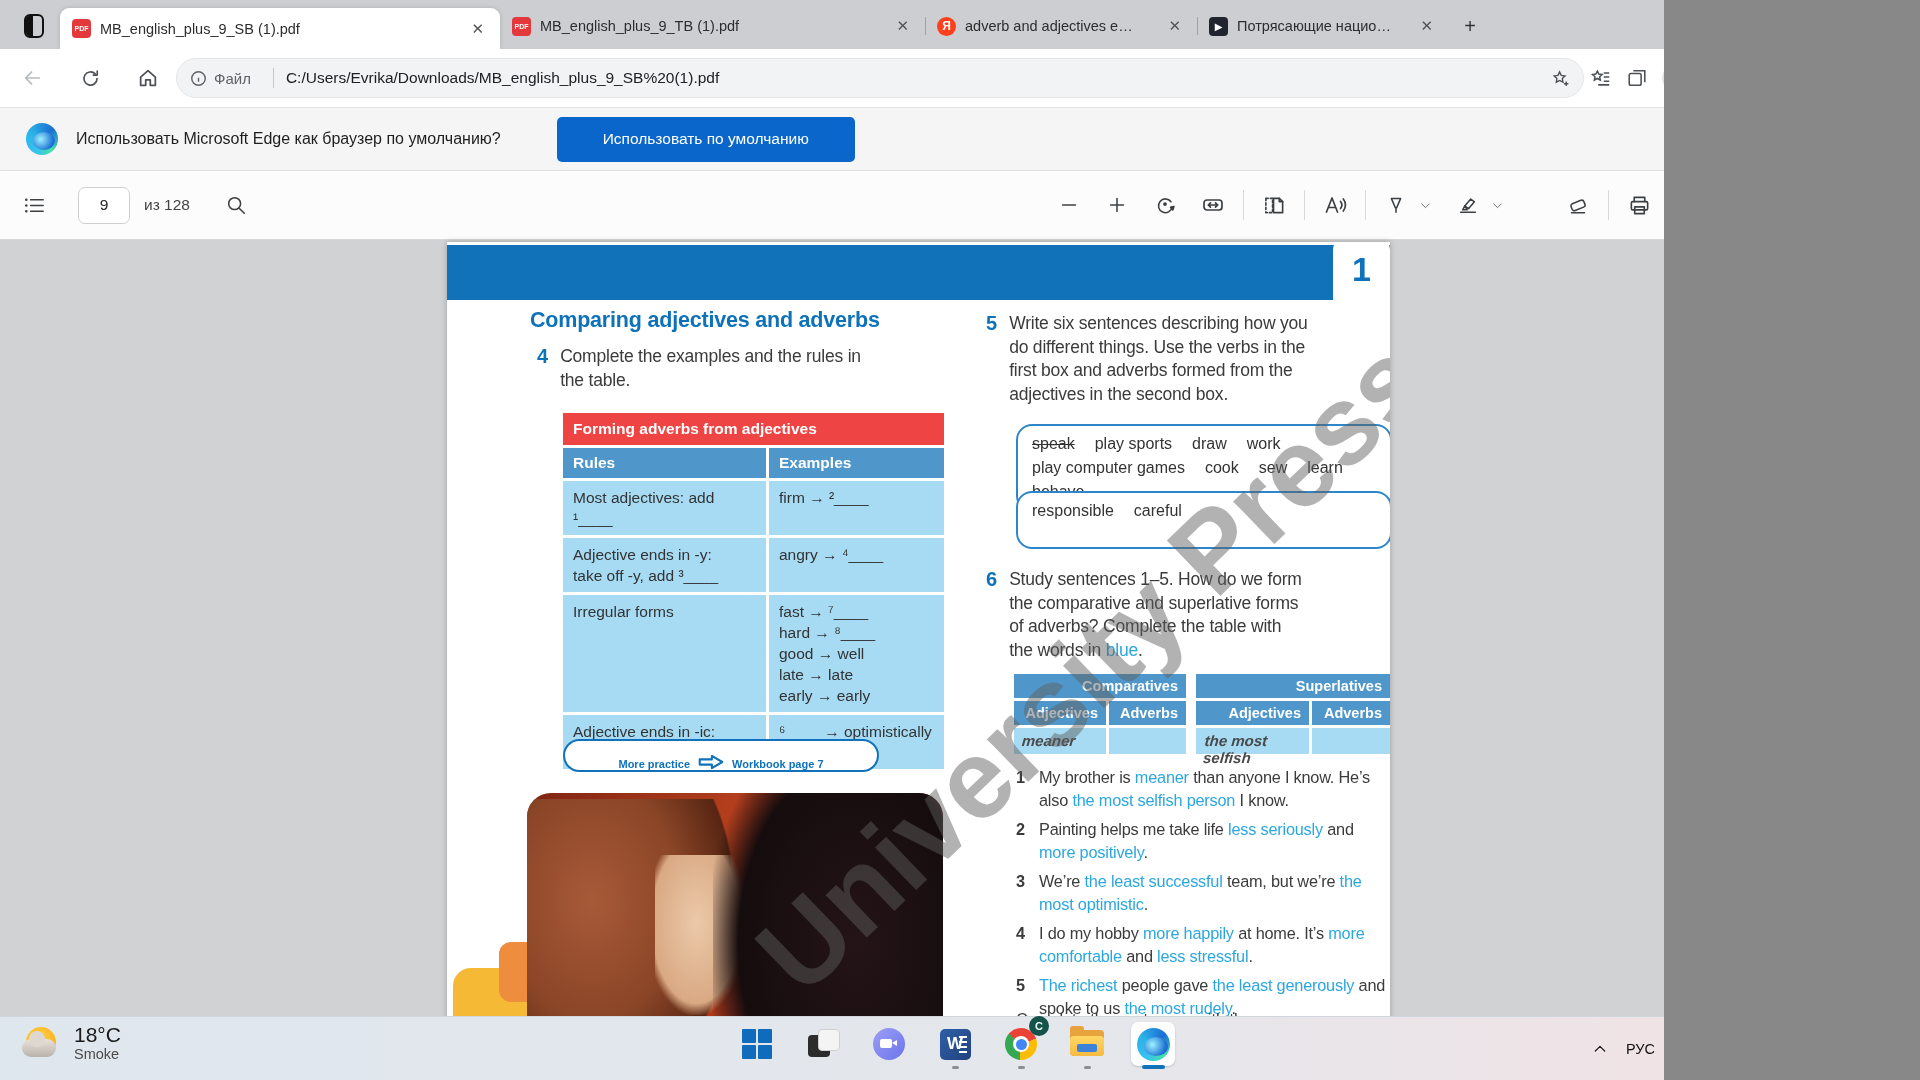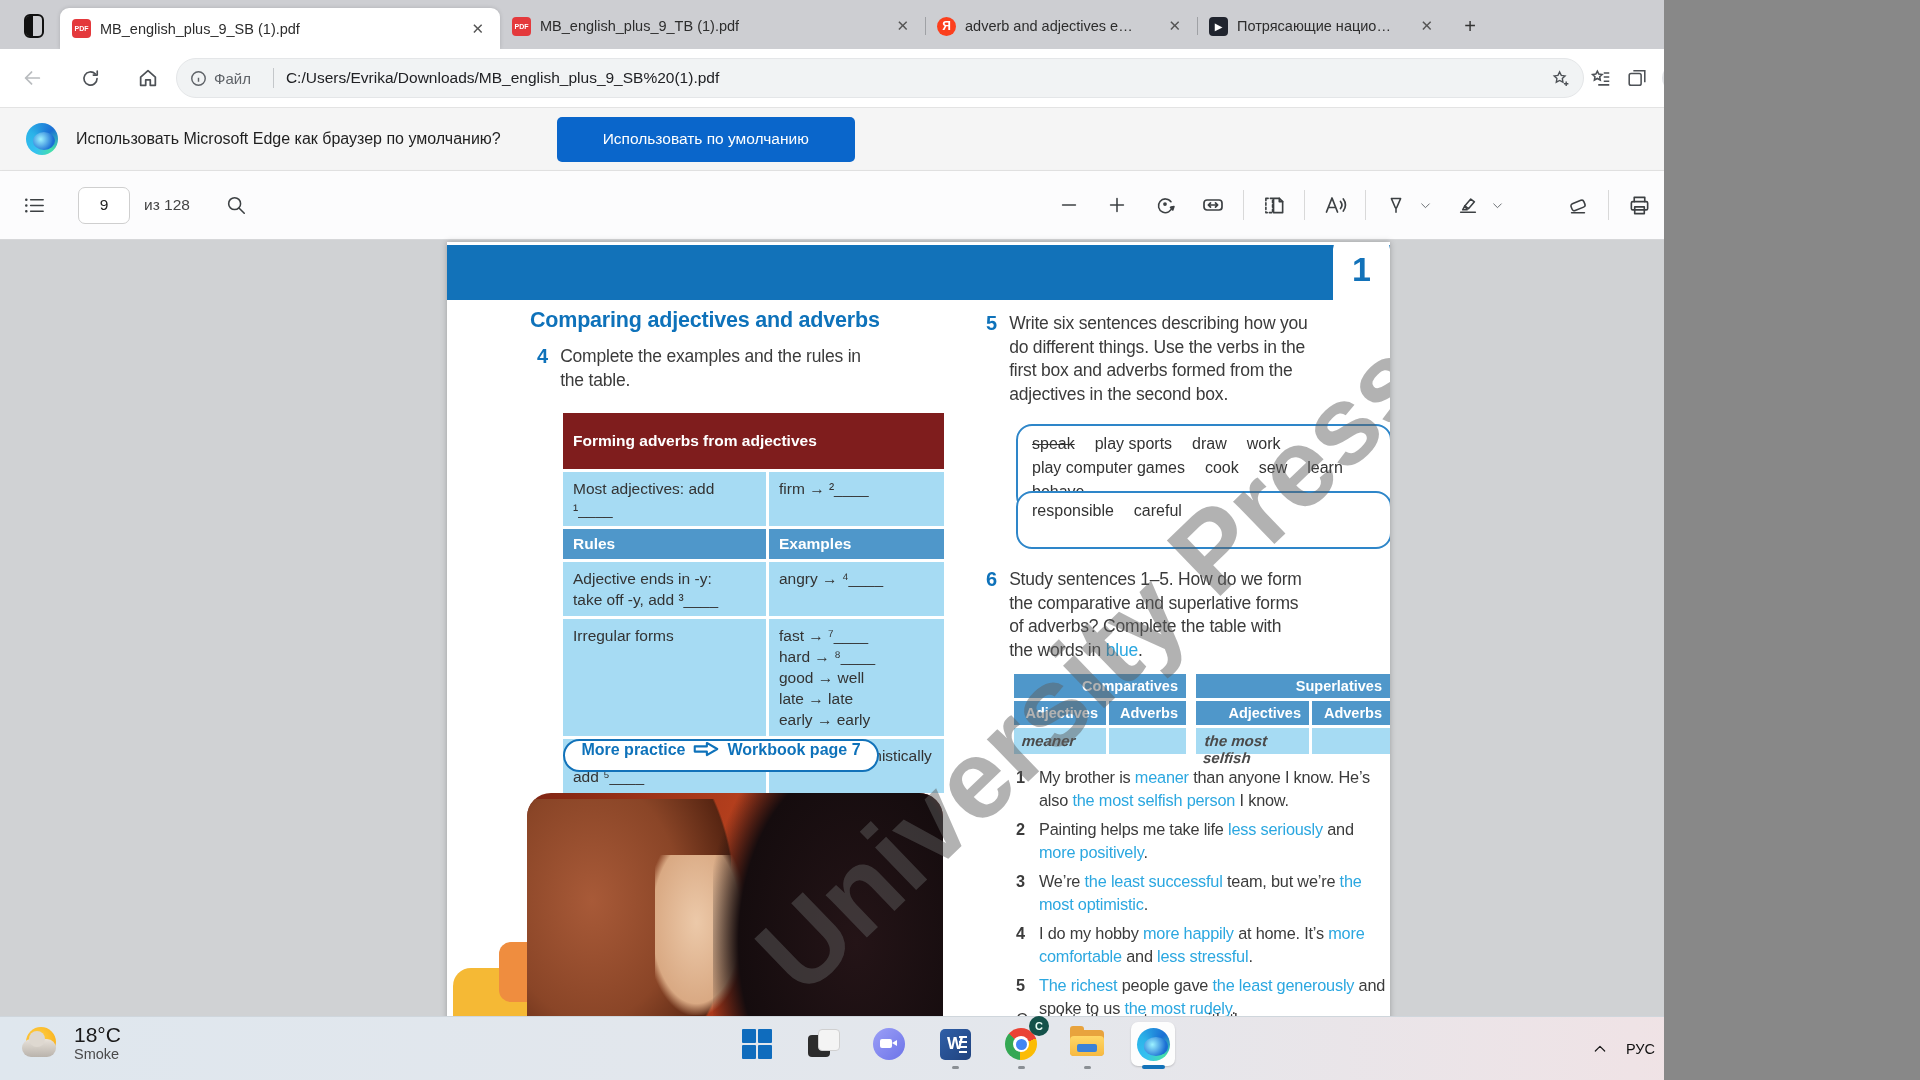--- a/index.html
+++ b/index.html
@@ -76,28 +76,28 @@
   .page{position:absolute;left:447px;top:2px;width:943px;height:900px;background:#fff;overflow:hidden;box-shadow:0 0 6px rgba(0,0,0,.25);}
   .band{position:absolute;left:0;top:3px;width:943px;height:55px;background:#1272b9;}
   .unit-badge{position:absolute;right:0;top:-6px;width:57px;height:61px;background:#fff;border-radius:10px 10px 0 0;
     display:flex;align-items:center;justify-content:center;font-size:34px;font-weight:bold;color:#1272b9;}
   .doc-title{position:absolute;left:83px;top:66px;font-size:21.5px;font-weight:bold;color:#0e72ba;letter-spacing:-0.2px;}
   .exnum{font-weight:bold;color:#0e72ba;font-size:20px;}
   .ex{position:absolute;display:flex;gap:12px;}
   .ex .body{font-size:17.5px;line-height:23.5px;color:#3b3b3b;letter-spacing:-0.2px;}
 
   .gtable{position:absolute;left:116px;top:171px;width:381px;font-size:15.5px;color:#333;}
-  .gt-title{background:#7f1d1d;color:#fff;font-weight:bold;padding:19px 10px;margin-bottom:3px;font-size:15.5px;}
+  .gt-title{background:#ef4444;color:#fff;font-weight:bold;padding:7px 10px;margin-bottom:3px;font-size:15.5px;}
   .gt-row{display:flex;gap:3px;margin-bottom:3px;}
   .gt-c1{width:203px;padding:6px 10px;}
   .gt-c2{width:175px;padding:6px 10px;}
   .gt-head{background:#4f97ca;color:#fff;font-weight:bold;}
   .gt-cell{background:#a6dbf3;line-height:21px;}
   .more-pill{position:absolute;left:116px;top:497px;width:316px;height:33px;border:2px solid #1272b9;border-radius:17px;
-    display:flex;align-items:flex-start;justify-content:center;gap:8px;color:#0e72ba;font-weight:bold;font-size:16px;background:#fff;}
+    display:flex;align-items:flex-end;justify-content:center;gap:8px;color:#0e72ba;font-weight:bold;font-size:11px;background:#fff;}
   .more-pill svg{stroke:#0e72ba;fill:none;stroke-width:2.4;stroke-linejoin:round;}
 
   .photo{position:absolute;left:80px;top:551px;width:416px;height:349px;border-radius:24px 24px 0 0;overflow:hidden;
     background:linear-gradient(105deg,#7e2413 0%,#b43f1d 42%,#8a2413 68%,#551208 100%);}
   .ph-hair{position:absolute;left:-36px;top:6px;width:240px;height:290px;
     background:radial-gradient(ellipse at 42% 35%,#a85a38 0%,#8a4527 45%,#572512 72%,rgba(87,37,18,0) 73%);}
   .ph-face{position:absolute;left:128px;top:62px;width:92px;height:160px;
     background:radial-gradient(ellipse at 45% 42%,#ecc9a9 0%,#d9a983 62%,rgba(217,169,131,0) 72%);}
   .ph-sweater{position:absolute;left:-10px;bottom:-10px;width:230px;height:120px;background:#2a1117;border-radius:55% 45% 0 0;}
   .ph-dark{position:absolute;right:-30px;top:-10px;width:260px;height:380px;
@@ -411,26 +411,26 @@
       <div class="doc-title">Comparing adjectives and adverbs</div>
 
       <div class="ex" style="left:90px;top:103px;width:420px">
         <span class="exnum">4</span>
         <span class="body">Complete the examples and the rules in<br>the table.</span>
       </div>
 
       <div class="gtable">
         <div class="gt-title">Forming adverbs from adjectives</div>
         <div class="gt-row">
+          <div class="gt-c1 gt-head">Rules</div>
+          <div class="gt-c2 gt-head">Examples</div>
+        </div>
+        <div class="gt-row">
           <div class="gt-c1 gt-cell">Most adjectives: add ¹____</div>
           <div class="gt-c2 gt-cell">firm → ²____</div>
-        </div>
-        <div class="gt-row">
-          <div class="gt-c1 gt-head">Rules</div>
-          <div class="gt-c2 gt-head">Examples</div>
         </div>
         <div class="gt-row">
           <div class="gt-c1 gt-cell">Adjective ends in -y:<br>take off -y, add ³____</div>
           <div class="gt-c2 gt-cell">angry → ⁴____</div>
         </div>
         <div class="gt-row">
           <div class="gt-c1 gt-cell">Irregular forms</div>
           <div class="gt-c2 gt-cell">fast → ⁷____<br>hard → ⁸____<br>good → well<br>late → late<br>early → early</div>
         </div>
         <div class="gt-row">

